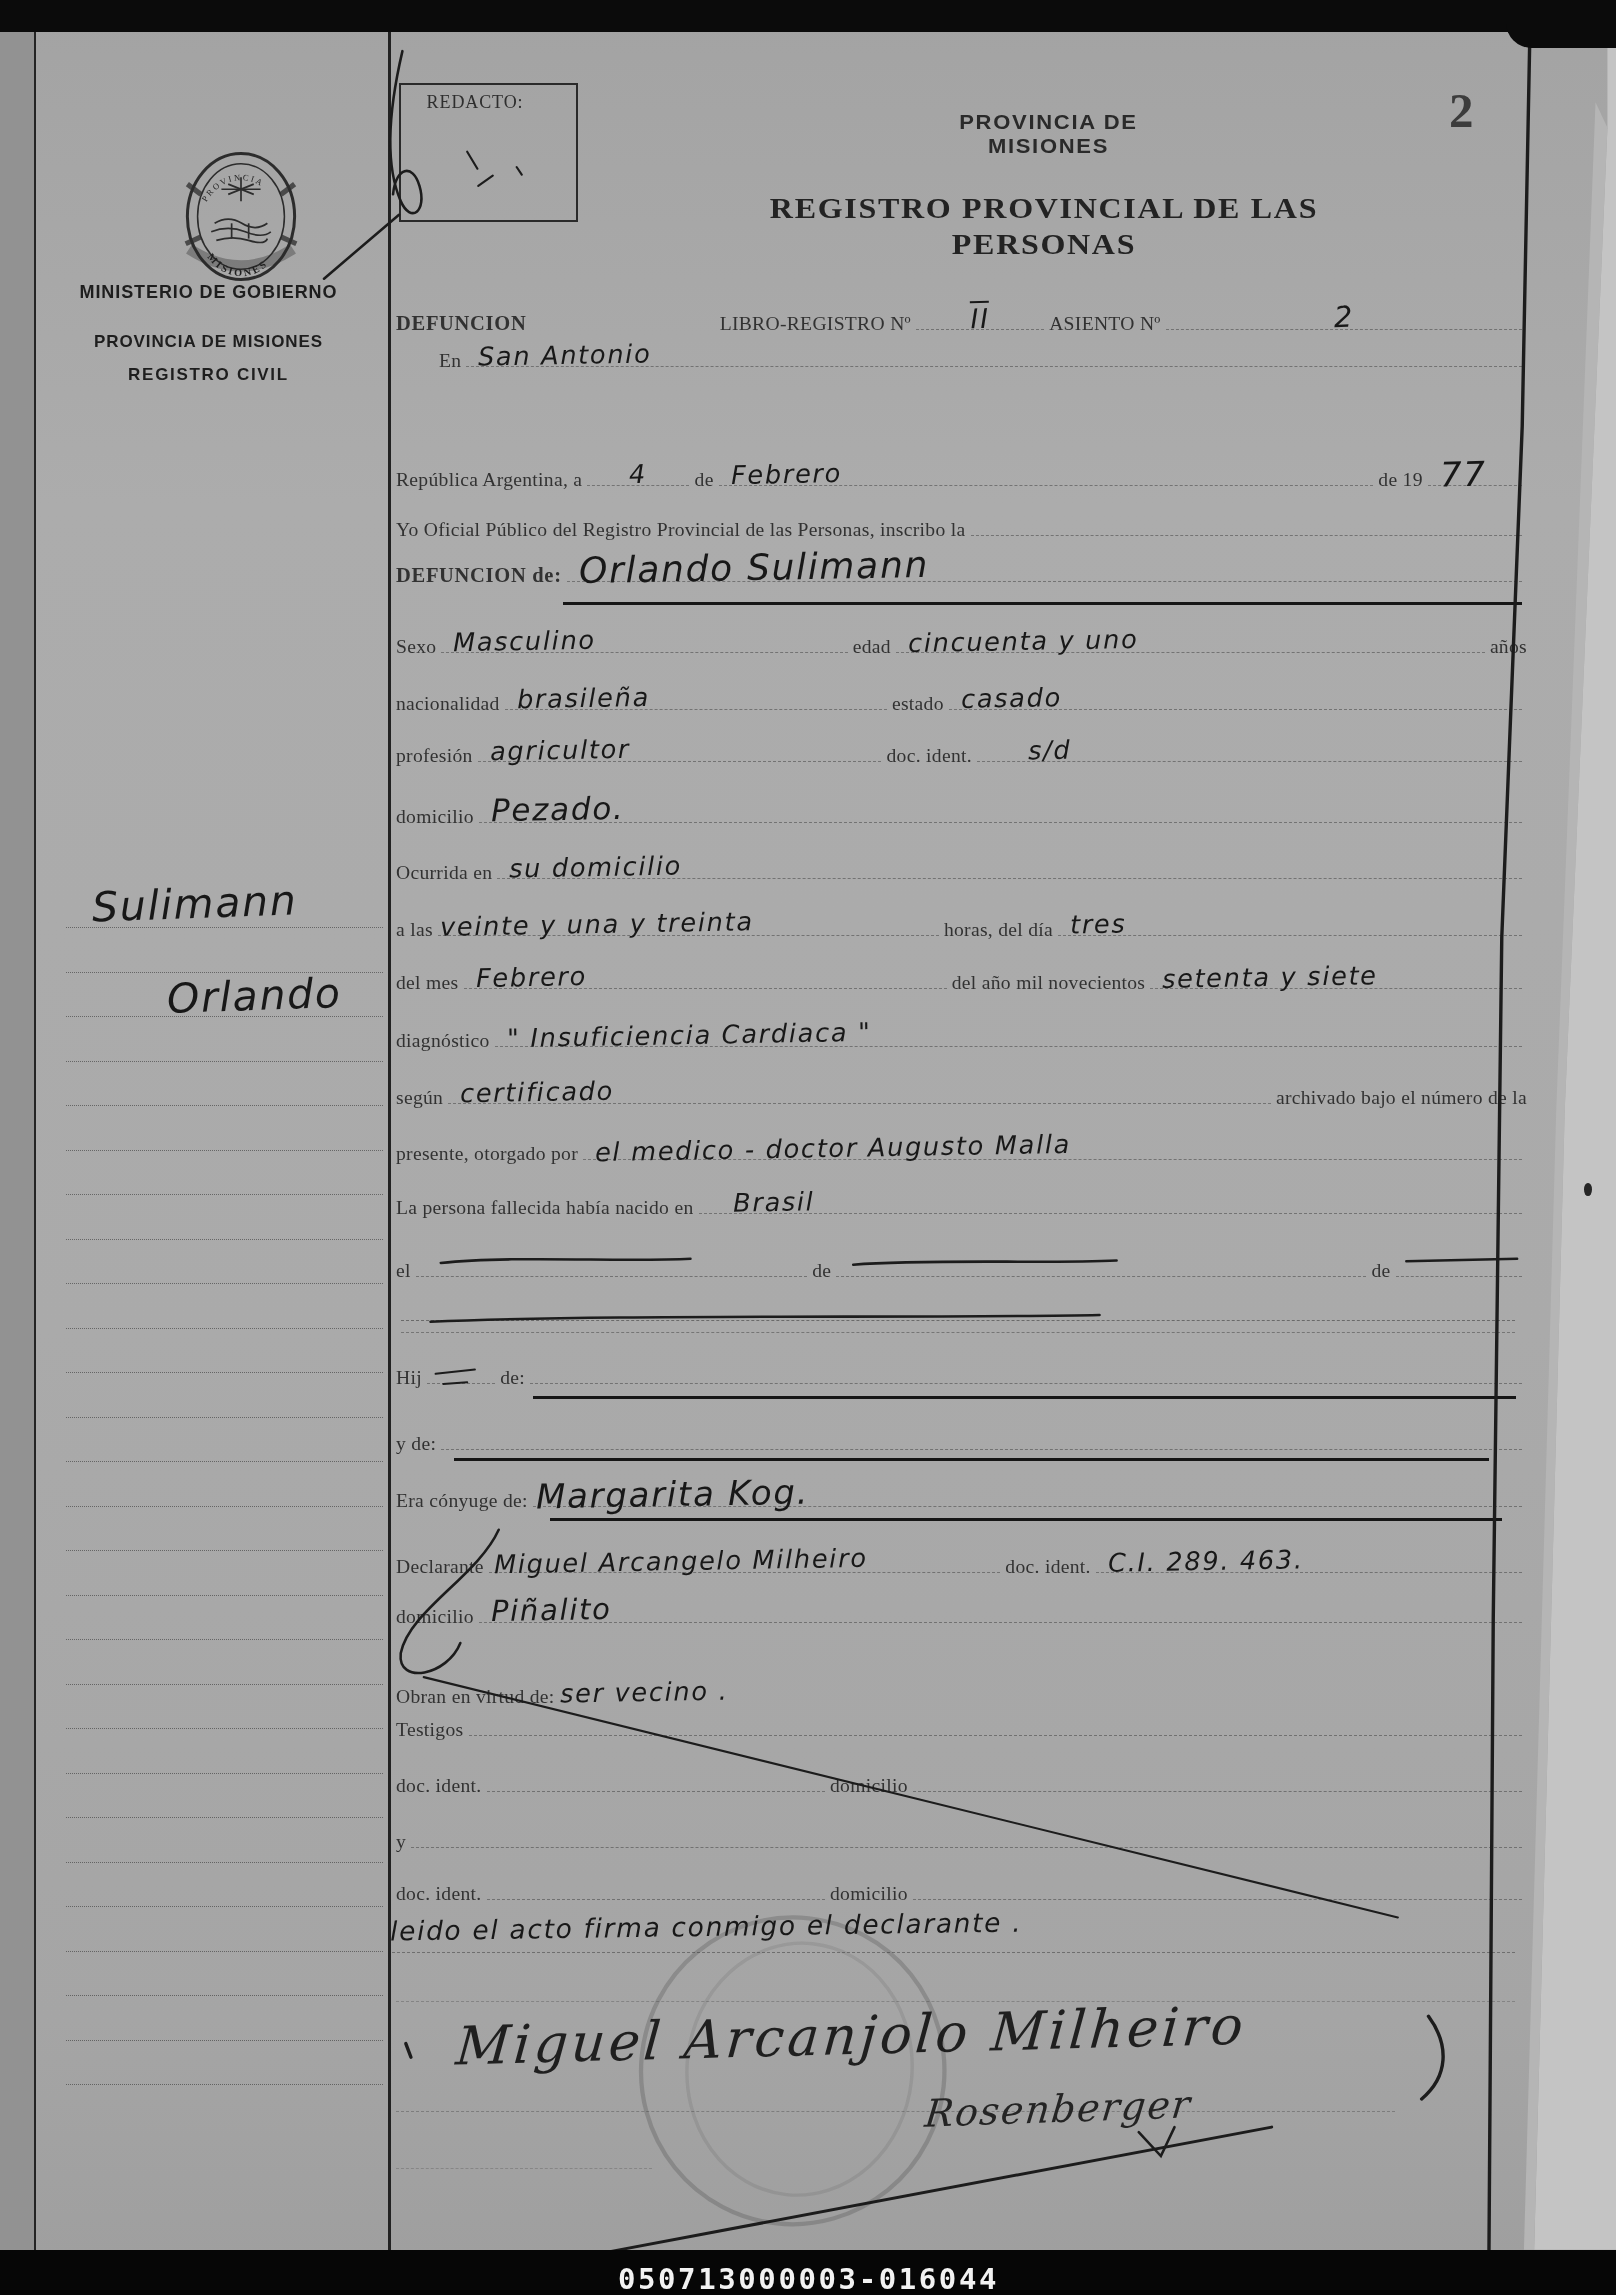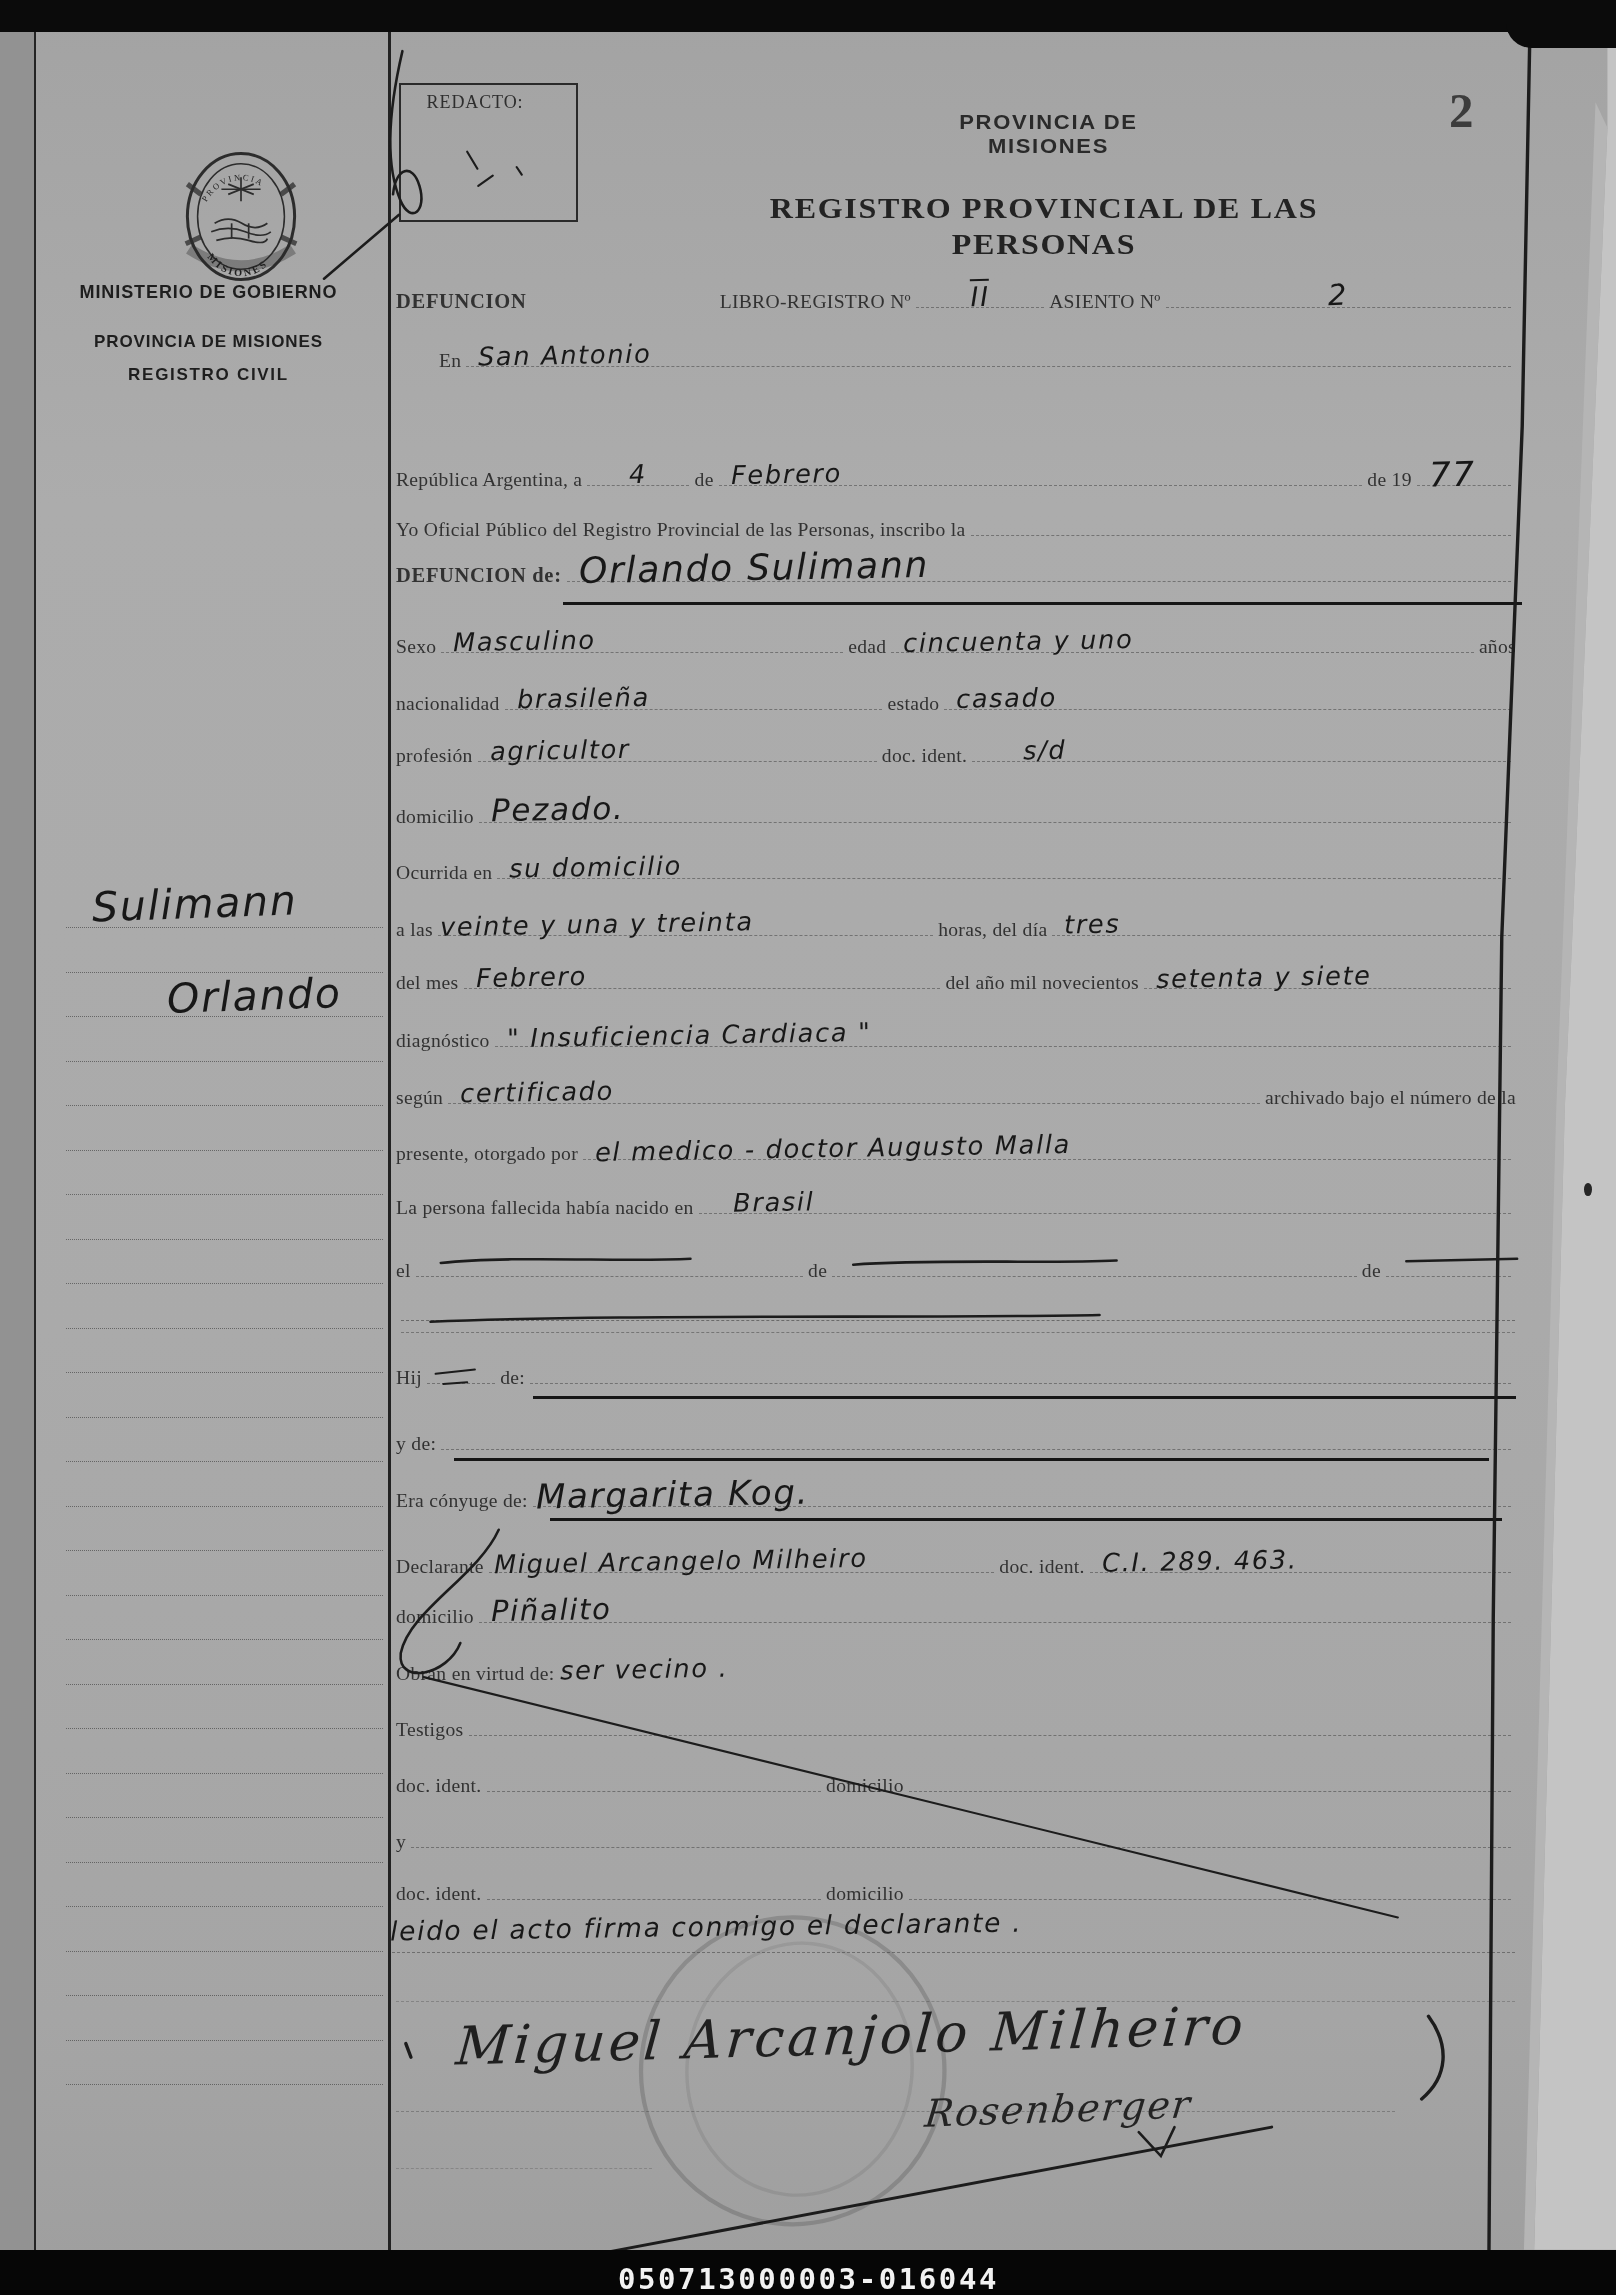--- a/index.html
+++ b/index.html
@@ -30,27 +30,27 @@
   .m2{top:332px;font-size:17px;letter-spacing:0.9px;}
   .m3{top:365px;font-size:17px;letter-spacing:1.7px;}
   .marginlines{position:absolute;left:66px;top:927px;width:317px;height:1158px;display:flex;
                flex-direction:column;justify-content:space-between;z-index:2;}
   .marginlines i{display:block;height:0;border-top:1.7px dotted rgba(45,45,45,.55);}
   
   .hw{font-family:"DejaVu Sans",sans-serif;font-style:italic;font-weight:500;color:#181818;
       letter-spacing:1.7px;white-space:nowrap;}
   .mname{position:absolute;font-size:41px;transform:rotate(-2deg);z-index:3;}
   
-  .r{position:absolute;left:396px;right:101px;height:31px;display:flex;align-items:baseline;z-index:3;justify-content:space-between;}
+  .r{position:absolute;left:396px;right:90px;height:31px;display:flex;align-items:baseline;z-index:3;justify-content:space-between;}
   .lbl{font-size:19.6px;color:#323232;white-space:nowrap;letter-spacing:0.3px;}
   .lbl.b{font-weight:bold;font-size:20.5px;letter-spacing:0.7px;}
   .fill{flex:1 1 0;border-bottom:1.7px dashed rgba(60,60,60,.5);margin:0 5.1px;position:relative;height:25.6px;}
   .fill>.hw{position:absolute;left:12px;bottom:-3.4px;font-size:25.6px;line-height:1;transform:rotate(-1deg);}
   .fill.ctr>.hw{left:50%;transform:translateX(-50%) rotate(-2deg);}
-  .nofill{border-bottom:none;}
+  .nofill{border-bottom:none;margin-top:23px;}
   .thick{position:absolute;height:3.4px;background:#161616;z-index:3;}
   .xline{position:absolute;border-top:1.7px dashed rgba(55,55,55,.5);z-index:2;}
   .dbl{position:absolute;left:401px;right:102px;top:1320px;height:11px;z-index:2;
        border-top:1.7px dashed rgba(55,55,55,.55);border-bottom:1.7px dashed rgba(55,55,55,.45);}
   .sig1{position:absolute;left:456px;top:2005px;font-family:"DejaVu Serif",serif;font-style:italic;font-size:53px;
         color:#1f1f1f;letter-spacing:3.4px;transform:rotate(-1.5deg) skewX(-6deg);z-index:4;}
   .sig2{position:absolute;left:925px;top:2087px;font-family:"DejaVu Serif",serif;font-style:italic;font-size:38px;
         color:#242424;letter-spacing:1.7px;transform:rotate(-2deg) skewX(-8deg);z-index:4;}
   .overlay{position:absolute;left:0;top:0;z-index:5;pointer-events:none;}
   .under{position:absolute;left:0;top:0;z-index:0;pointer-events:none;}

